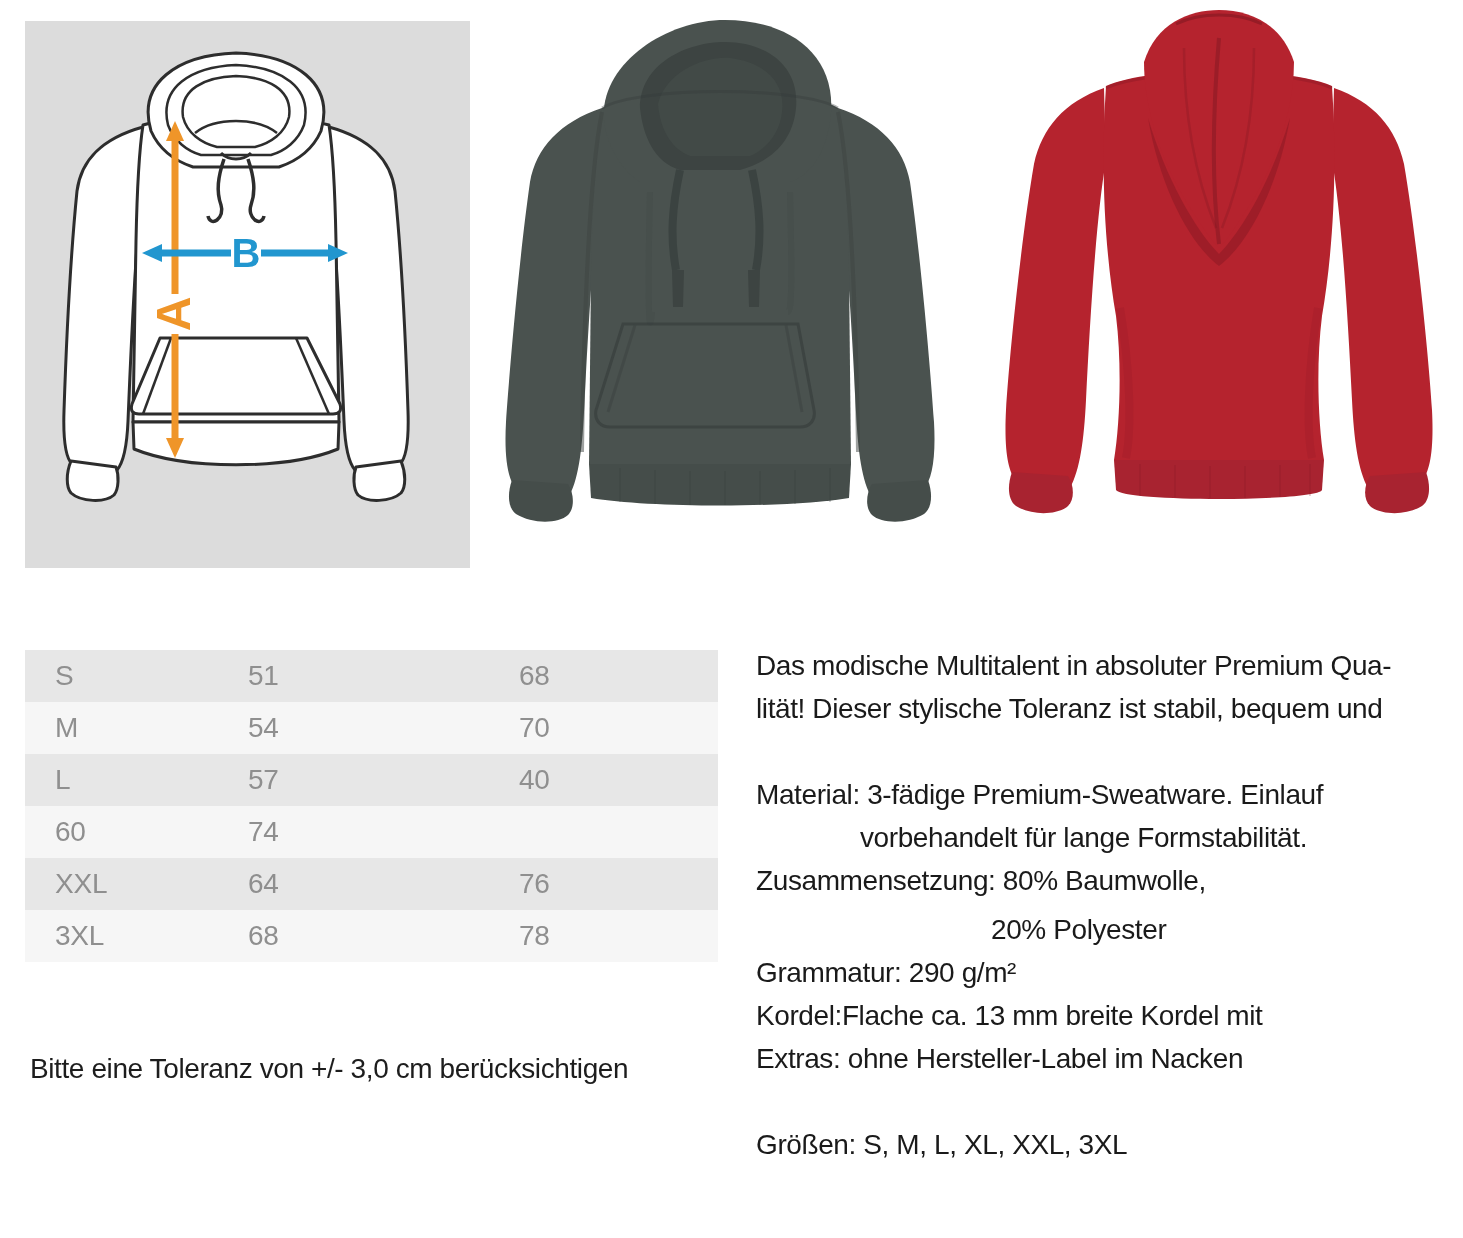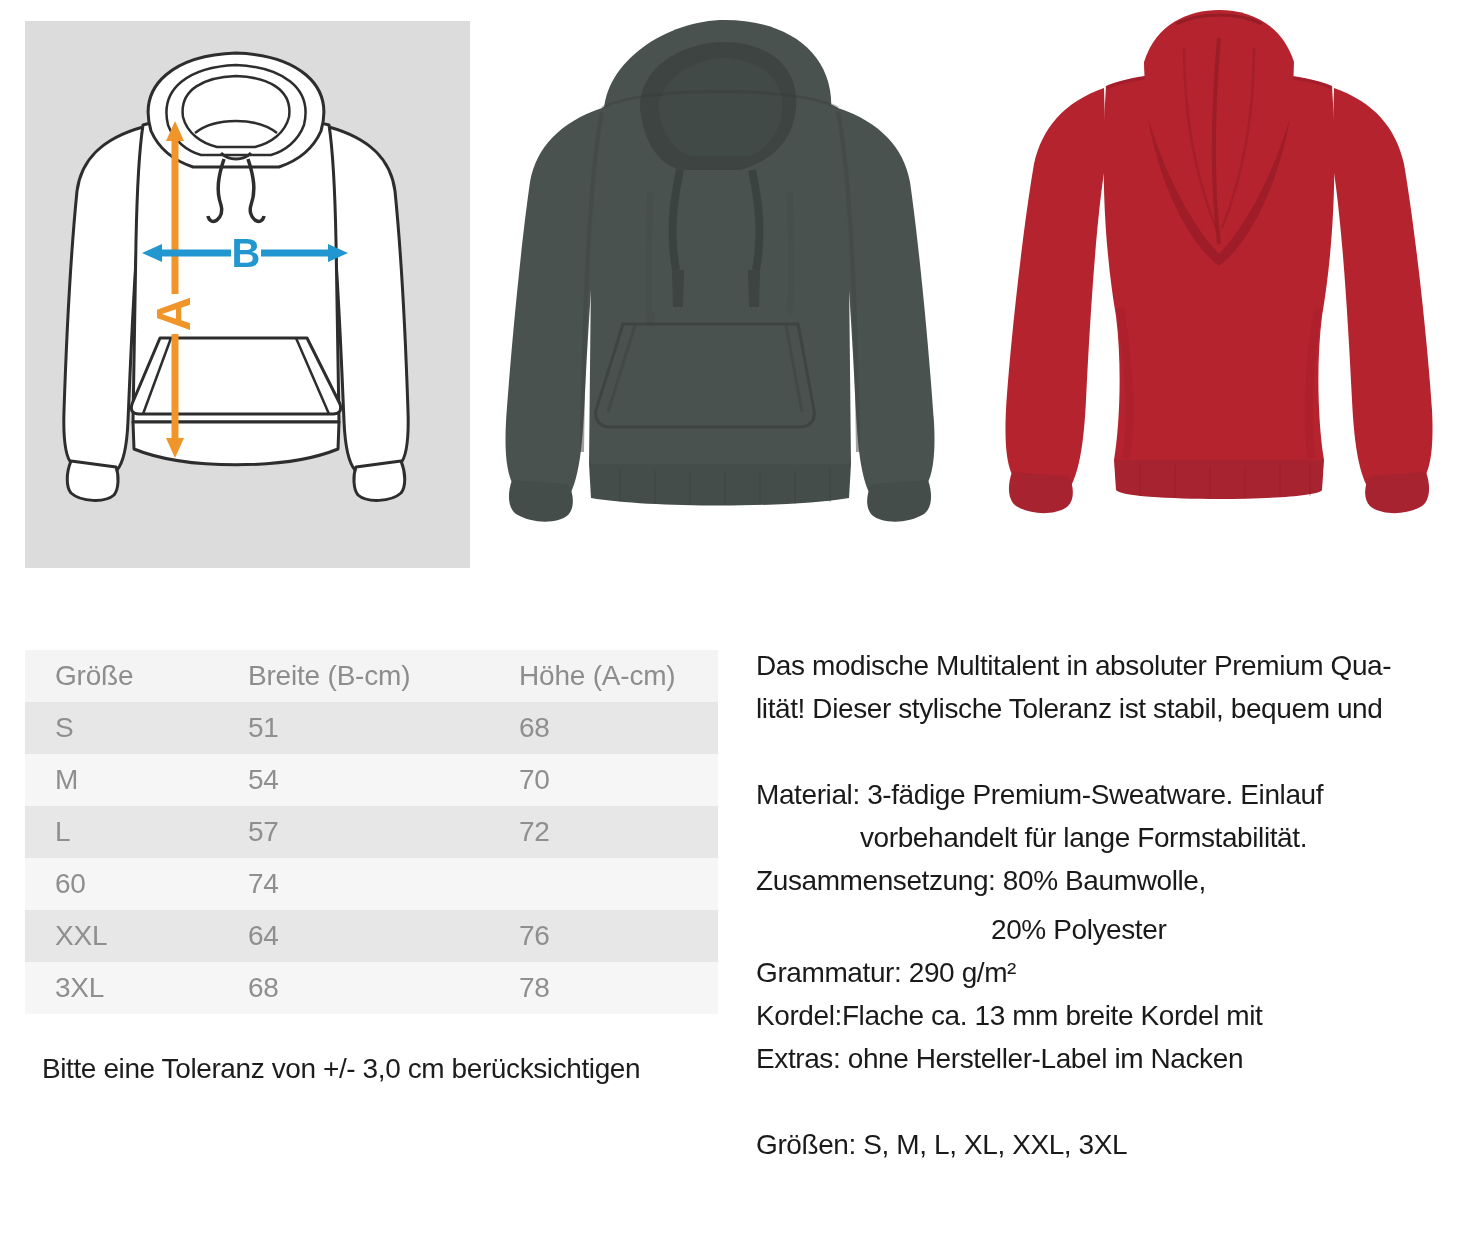--- a/index.html
+++ b/index.html
@@ -13,21 +13,21 @@
   #front-photo{left:490px;top:12px;width:460px;height:548px;}
   #back-photo{left:980px;top:8px;width:480px;height:560px;}
   
   .size-table{left:25px;top:650px;width:693px;font-size:28px;color:#8f8f8f;letter-spacing:-0.2px;}
   .t-row{display:grid;grid-template-columns:193px 271px 229px;height:52px;line-height:52px;}
   .t-row > div{padding-left:30px;overflow:hidden;white-space:nowrap;}
   .t-head{background:#f4f4f4;color:#8d8d8d;}
   .r-dark{background:#e7e7e7;}
   .r-light{background:#f6f6f6;}
   
-  .tolerance{left:42px;top:1053px;font-size:28px;color:#1d1d1d;letter-spacing:-0.4px;white-space:nowrap;}
+  .tolerance{left:30px;top:1053px;font-size:28px;color:#1d1d1d;letter-spacing:-0.4px;white-space:nowrap;}
   
   .description{left:756px;top:644px;width:705px;font-size:28px;line-height:43px;color:#1a1a1a;letter-spacing:-0.4px;}
   .d-line{height:43px;white-space:nowrap;}
   .ind-a{padding-left:104px;}
   .ind-b{padding-left:235px;margin-top:6px;}
   .ind-c{padding-left:86px;}
   svg text{font-family:"Liberation Sans", sans-serif;}
 </style>
 </head>
 <body>
@@ -146,39 +146,34 @@
     <path d="M168,110 C186,170 214,220 239,246 C264,220 292,170 310,110 C298,180 268,236 239,258 C210,236 180,180 168,110 Z" fill="#821722" opacity="0.45"></path>
     <path d="M164,54 C176,16 208,2 239,2 C270,2 302,16 314,54 C314,96 300,146 274,190 C258,216 247,232 239,240 C231,232 220,216 204,190 C178,146 164,96 164,54 Z" fill="#b5232e"></path>
     <path d="M196,16 C220,4 258,4 282,16" stroke="#821722" stroke-width="3" opacity="0.6" fill="none"></path>
     <path d="M239,30 C233,100 231,170 239,236" stroke="#821722" stroke-width="4" opacity="0.5" fill="none"></path>
     <path d="M204,40 C204,110 216,170 236,220" stroke="#821722" stroke-width="2.5" opacity="0.3" fill="none"></path>
     <path d="M274,40 C274,110 262,170 242,220" stroke="#821722" stroke-width="2.5" opacity="0.3" fill="none"></path>
   </svg>
 </div>
 
 <div class="abs size-table">
-  <div class="t-row t-head">
-    <div>Größe</div>
-    <div>Breite (B-cm)</div>
-    <div>Höhe (A-cm)</div>
-  </div>
   <div class="t-row r-dark">
     <div>S</div>
     <div>51</div>
     <div>68</div>
   </div>
   <div class="t-row r-light">
     <div>M</div>
     <div>54</div>
     <div>70</div>
   </div>
   <div class="t-row r-dark">
     <div>L</div>
     <div>57</div>
-    <div>72</div>
+    <div>40</div>
   </div>
   <div class="t-row r-light">
     <div>60</div>
     <div>74</div>
   </div>
   <div class="t-row r-dark">
     <div>XXL</div>
     <div>64</div>
     <div>76</div>
   </div>

